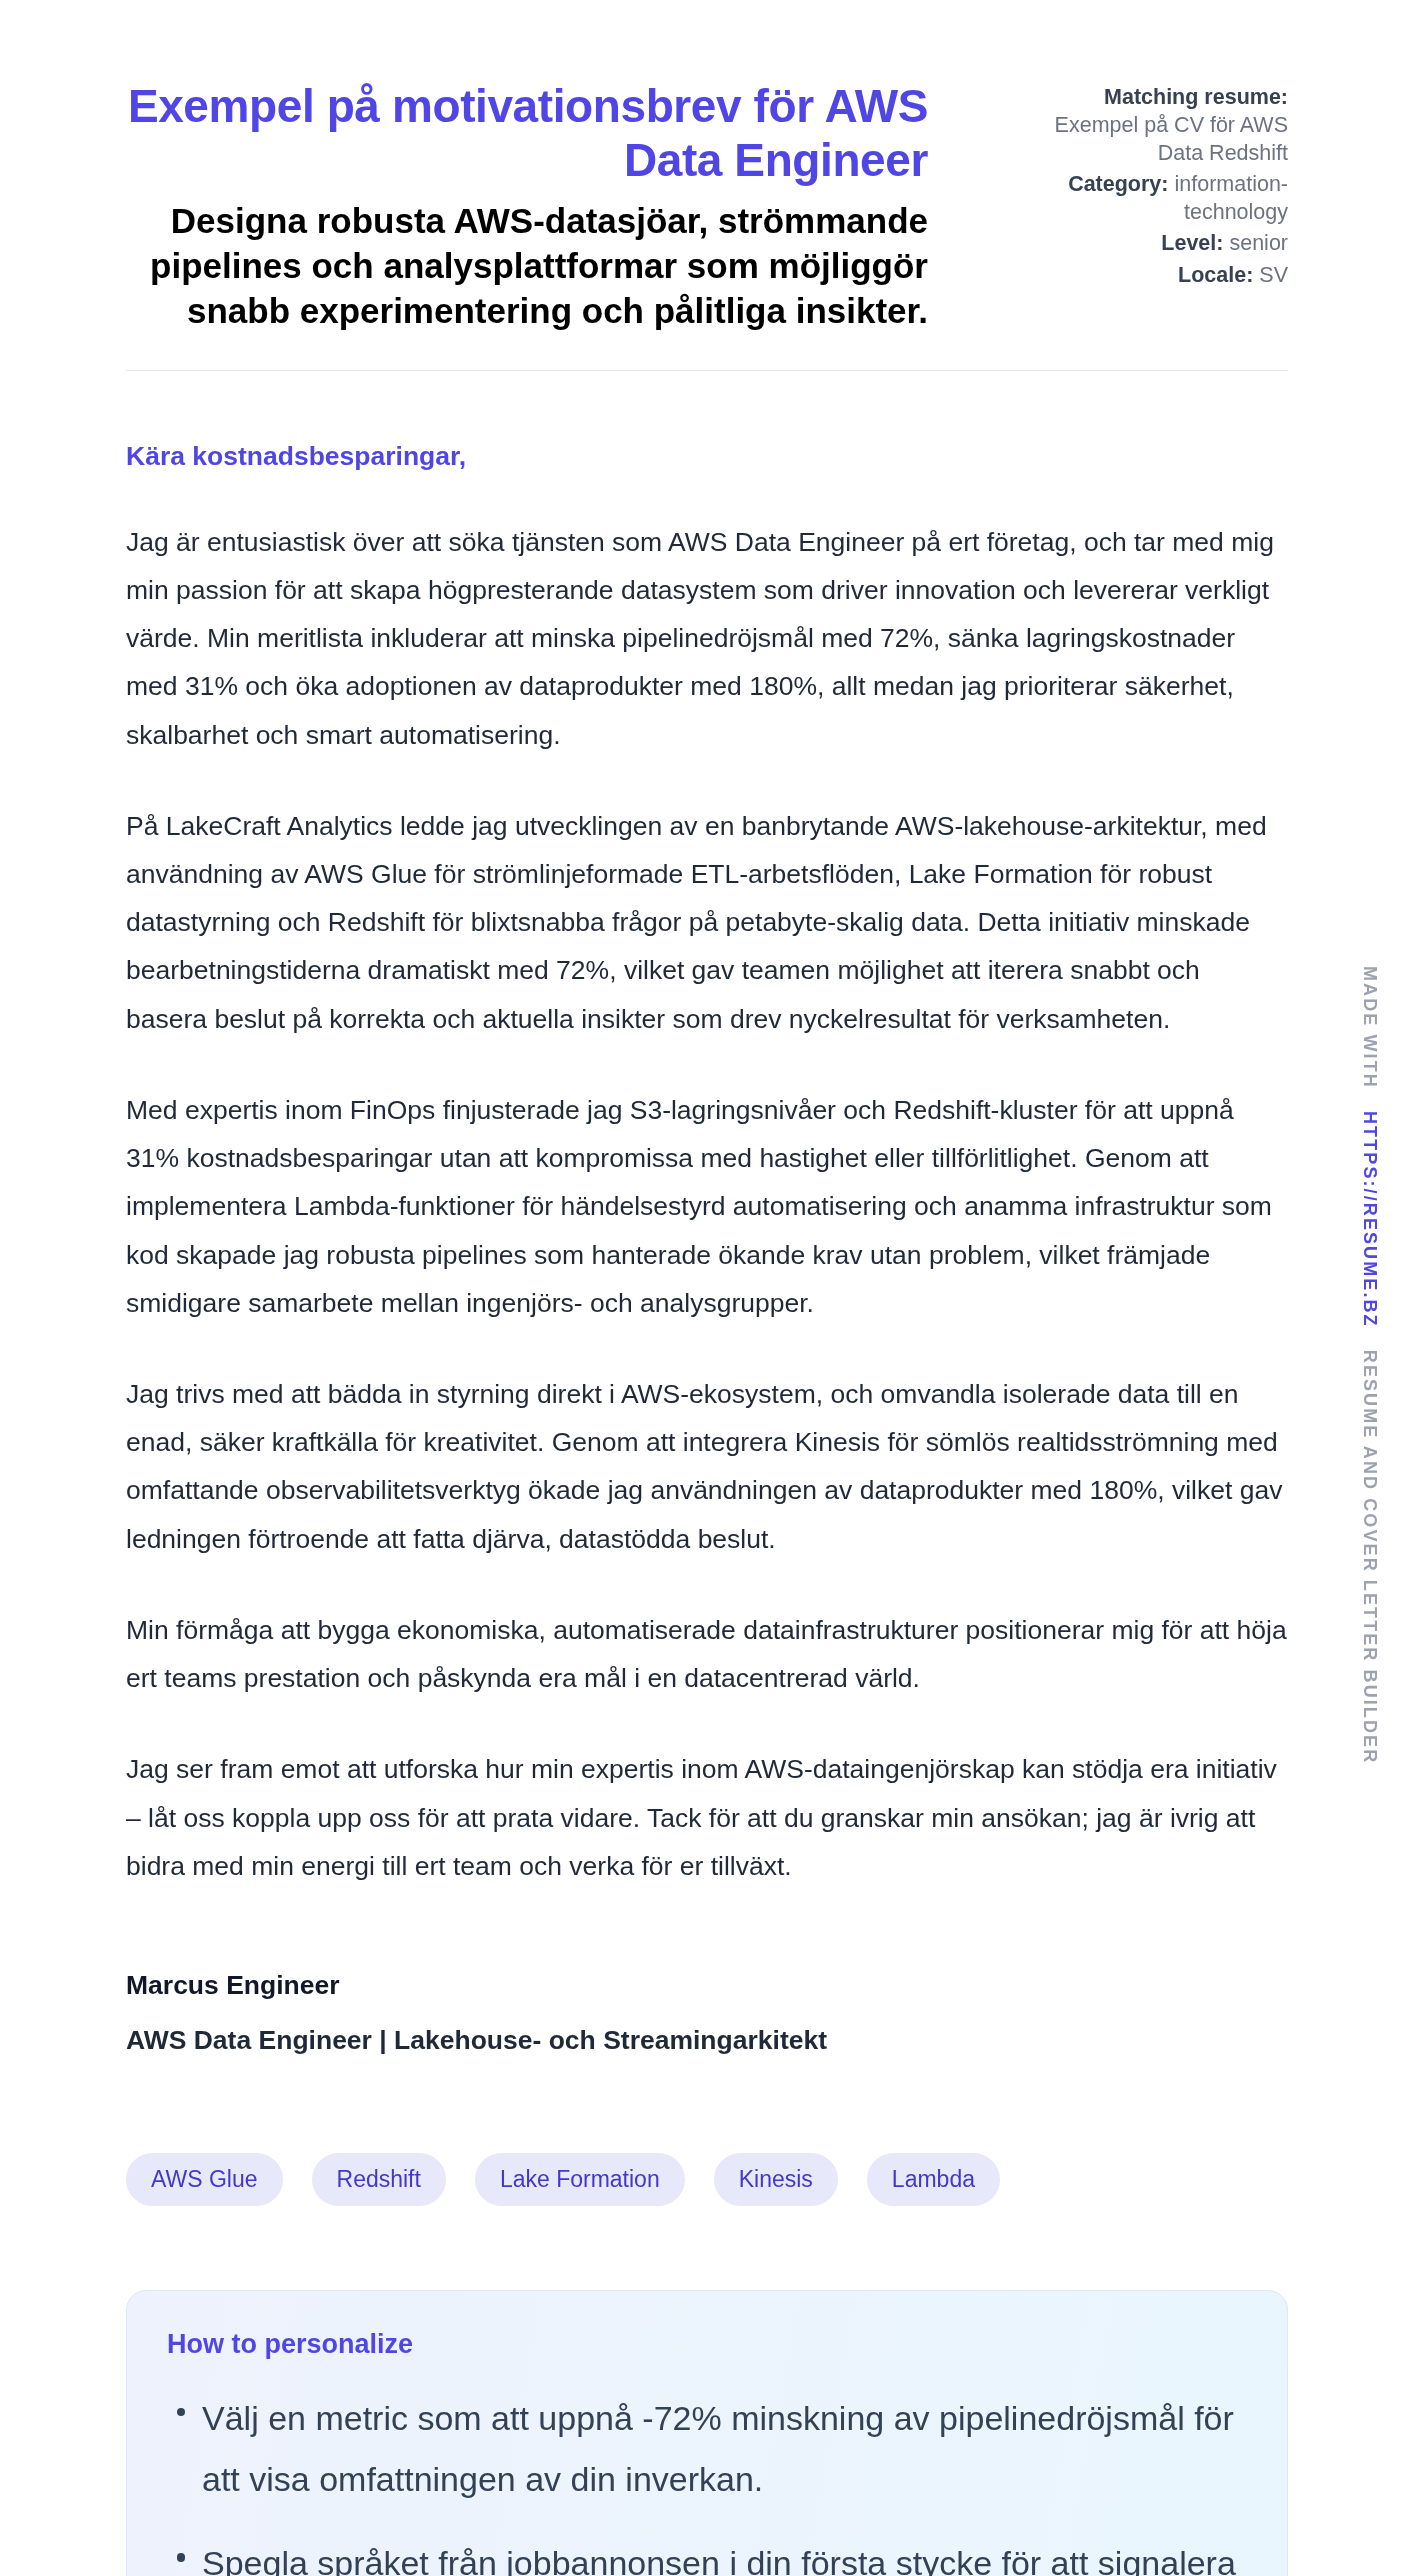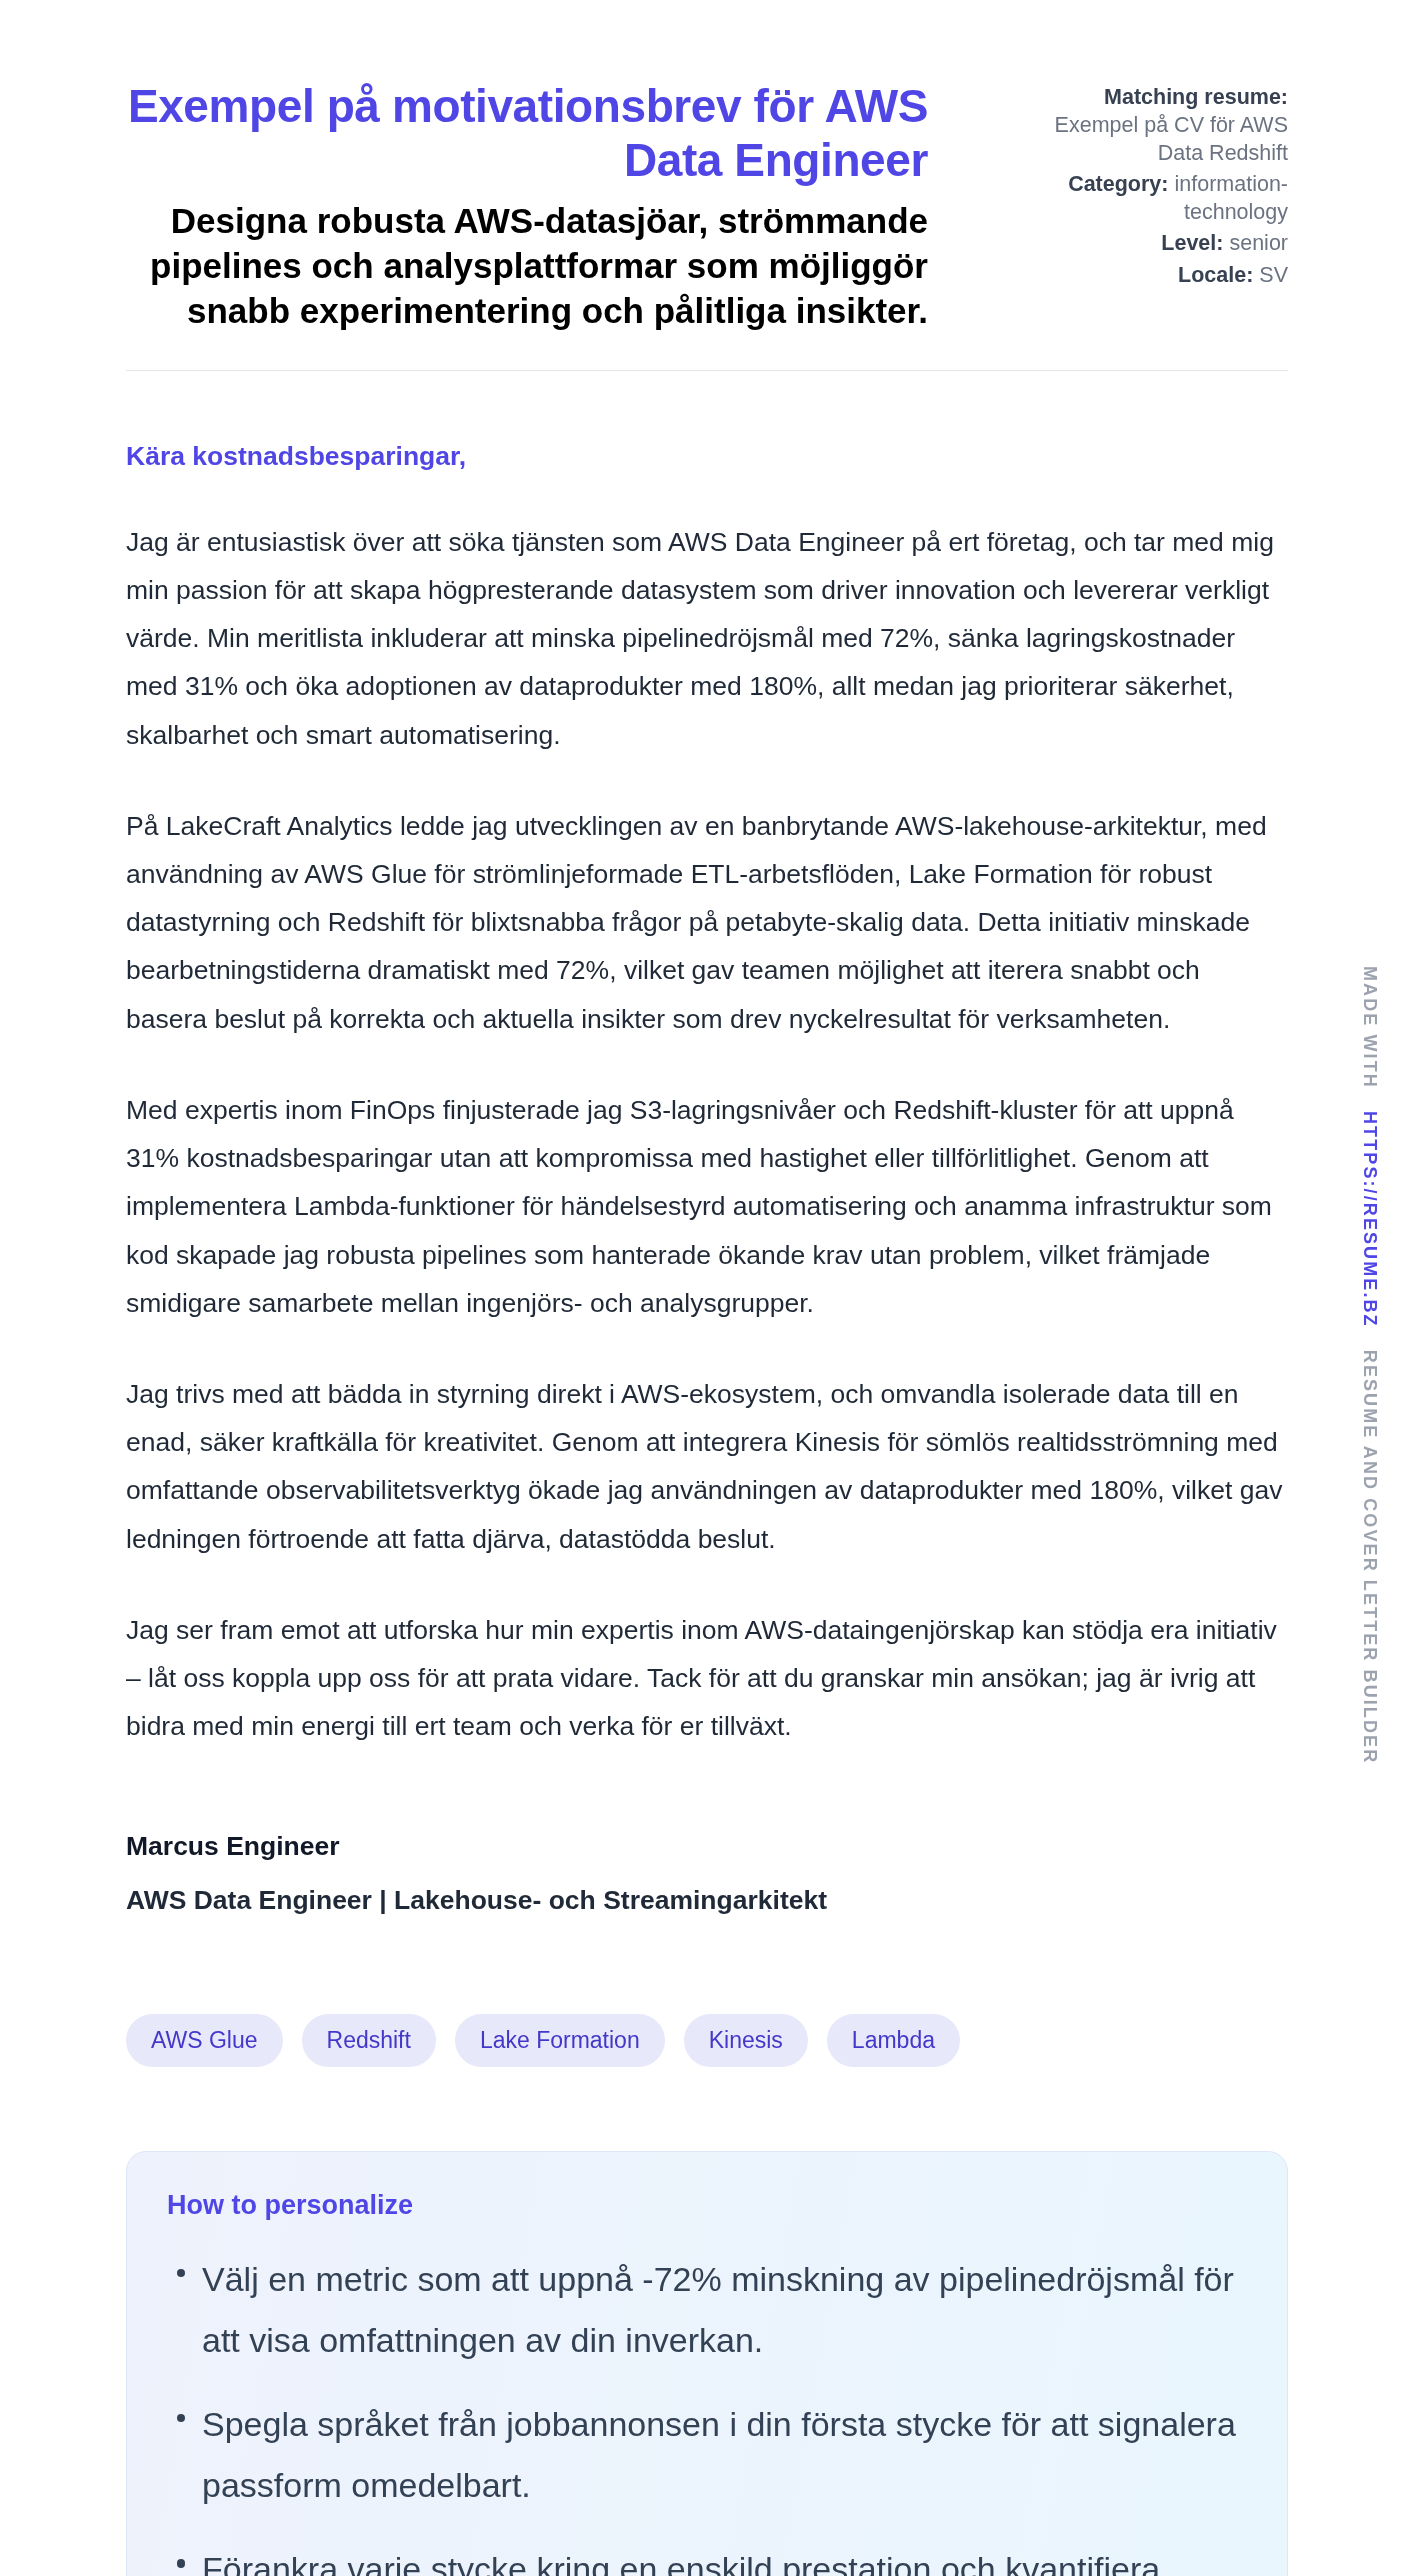--- a/index.html
+++ b/index.html
@@ -62,21 +62,21 @@
   .salutation {
     color: #4f46e5;
     font-weight: 700;
     margin-bottom: 38px;
   }
   .letter p.para { margin-bottom: 43px; }
   .sig-name { font-weight: 700; margin-top: 71px; color: #111827; }
   .sig-title { margin-top: 6.6px; color: #1f2937; font-weight: bold; }
 
   
-  .tags { margin-top: 89px; display: flex; flex-wrap: wrap; gap: 19px; }
+  .tags { margin-top: 89px; display: flex; flex-wrap: wrap; gap: 29px; }
   .tag {
     display: inline-block;
     background: #e7e8f9;
     color: #4338ca;
     font-size: 23px;
     font-weight: 500;
     line-height: 1;
     padding: 15px 25px;
     border-radius: 826px;
   }
@@ -176,20 +176,21 @@
     </header>
 
     <hr class="divider">
 
     <section class="letter">
       <p class="salutation">Kära kostnadsbesparingar,</p>
       <p class="para">Jag är entusiastisk över att söka tjänsten som AWS Data Engineer på ert företag, och tar med mig min passion för att skapa högpresterande datasystem som driver innovation och levererar verkligt värde. Min meritlista inkluderar att minska pipelinedröjsmål med 72%, sänka lagringskostnader med 31% och öka adoptionen av dataprodukter med 180%, allt medan jag prioriterar säkerhet, skalbarhet och smart automatisering.</p>
       <p class="para">På LakeCraft Analytics ledde jag utvecklingen av en banbrytande AWS-lakehouse-arkitektur, med användning av AWS Glue för strömlinjeformade ETL-arbetsflöden, Lake Formation för robust datastyrning och Redshift för blixtsnabba frågor på petabyte-skalig data. Detta initiativ minskade bearbetningstiderna dramatiskt med 72%, vilket gav teamen möjlighet att iterera snabbt och basera beslut på korrekta och aktuella insikter som drev nyckelresultat för verksamheten.</p>
       <p class="para">Med expertis inom FinOps finjusterade jag S3-lagringsnivåer och Redshift-kluster för att uppnå 31% kostnadsbesparingar utan att kompromissa med hastighet eller tillförlitlighet. Genom att implementera Lambda-funktioner för händelsestyrd automatisering och anamma infrastruktur som kod skapade jag robusta pipelines som hanterade ökande krav utan problem, vilket främjade smidigare samarbete mellan ingenjörs- och analysgrupper.</p>
       <p class="para">Jag trivs med att bädda in styrning direkt i AWS-ekosystem, och omvandla isolerade data till en enad, säker kraftkälla för kreativitet. Genom att integrera Kinesis för sömlös realtidsströmning med omfattande observabilitetsverktyg ökade jag användningen av dataprodukter med 180%, vilket gav ledningen förtroende att fatta djärva, datastödda beslut.</p>
+      <p class="para">Min förmåga att bygga ekonomiska, automatiserade datainfrastrukturer positionerar mig för att höja ert teams prestation och påskynda era mål i en datacentrerad värld.</p>
       <p class="para">Jag ser fram emot att utforska hur min expertis inom AWS-dataingenjörskap kan stödja era initiativ – låt oss koppla upp oss för att prata vidare. Tack för att du granskar min ansökan; jag är ivrig att bidra med min energi till ert team och verka för er tillväxt.</p>
       <p class="sig-name">Marcus Engineer</p>
       <p class="sig-title">AWS Data Engineer | Lakehouse- och Streamingarkitekt</p>
     </section>
 
     <div class="tags">
       <span class="tag">AWS Glue</span>
       <span class="tag">Redshift</span>
       <span class="tag">Lake Formation</span>
       <span class="tag">Kinesis</span>

